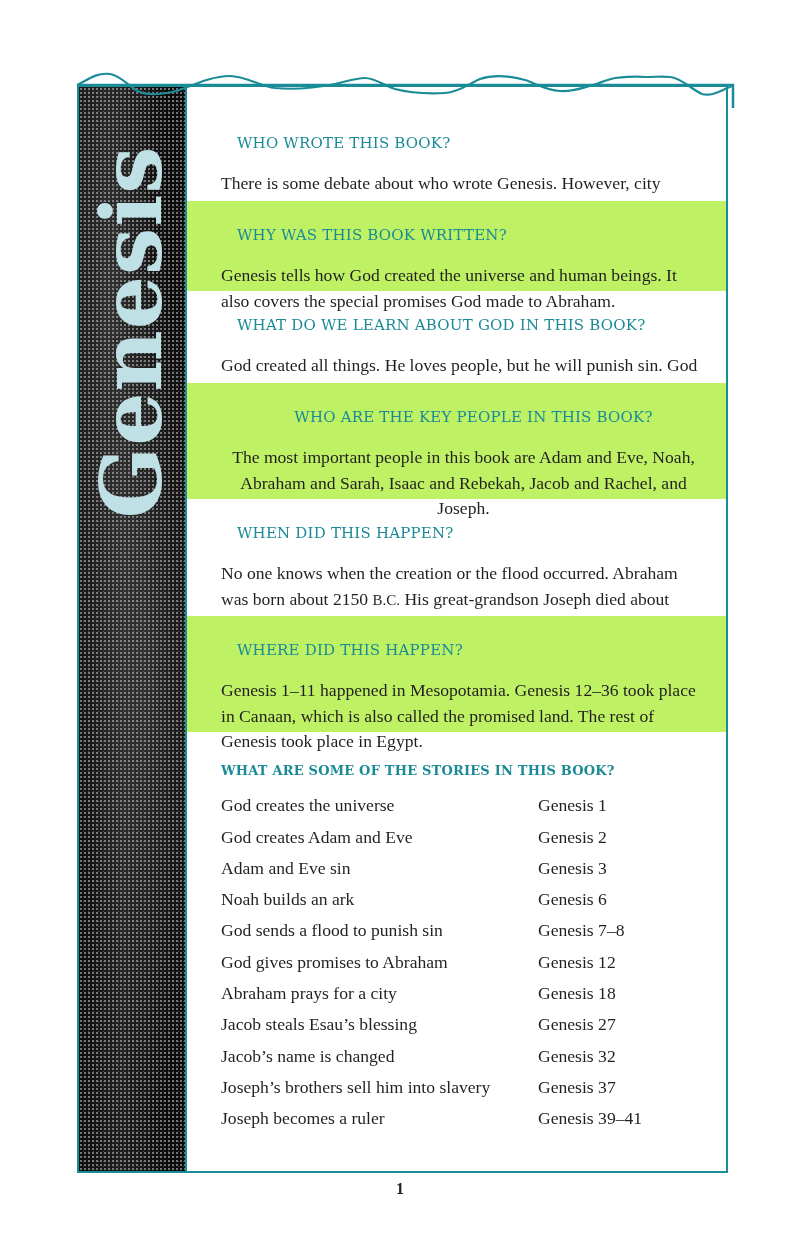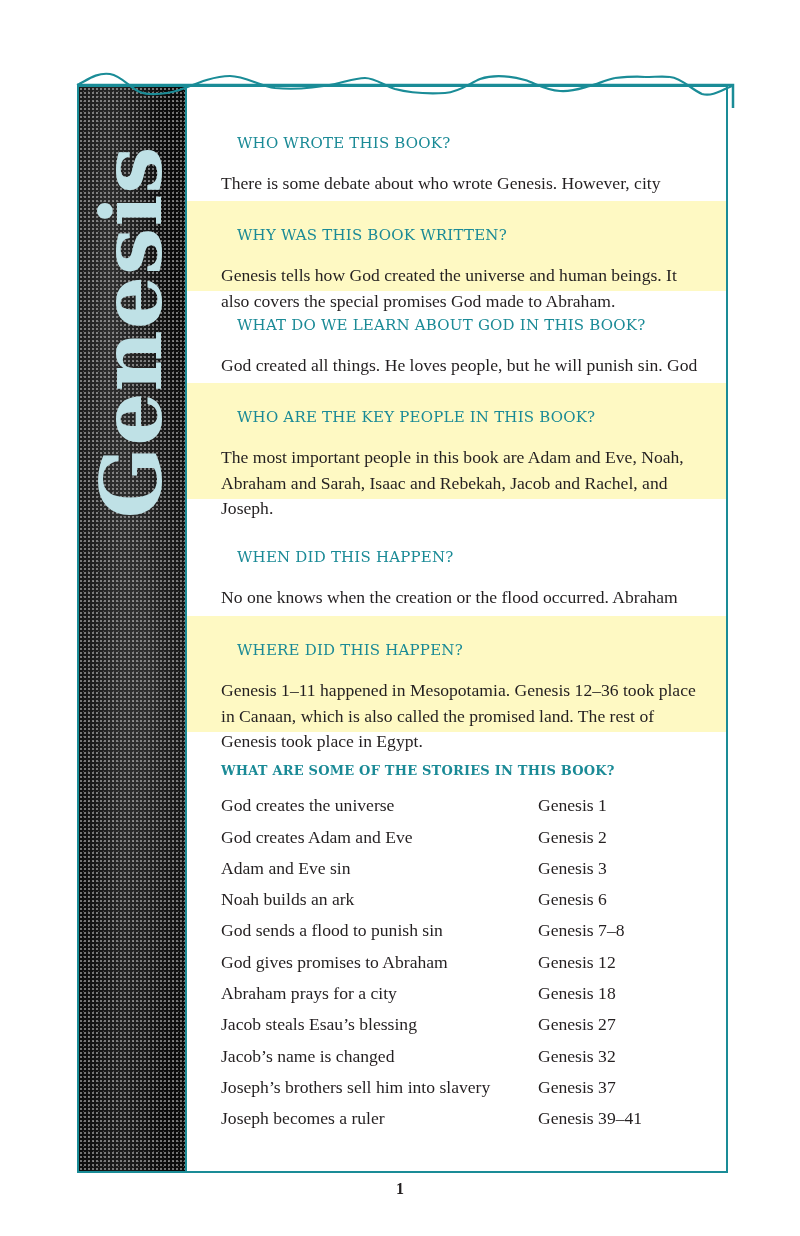--- a/index.html
+++ b/index.html
@@ -81,21 +81,21 @@
       bottom: 0;
     }
     .section {
       position: absolute;
       left: 0;
       right: 0;
       padding: 0 0 0 34px;
       box-sizing: border-box;
     }
     .section.shaded {
-      background: #fef9c3;
+      background: #bef264;
     }
     .section h2 {
       margin: 16px;
       font-family: "DejaVu Serif", "Liberation Serif", serif;
       font-weight: normal;
       font-size: 15px;
       letter-spacing: 0.2px;
       color: #1a8a96;
       line-height: 24px;
     }
@@ -182,26 +182,26 @@
       <div class="section shaded" style="top:114px; height:90px; padding-top:6px;">
         <h2>WHY WAS THIS BOOK WRITTEN?</h2>
         <p>Genesis tells how God created the universe and human beings. It also covers the special promises God made to Abraham.</p>
       </div>
 
       <div class="section" style="top:204px; height:92px; padding-top:6px;">
         <h2>WHAT DO WE LEARN ABOUT GOD IN THIS BOOK?</h2>
         <p>God created all things. He loves people, but he will punish sin. God promises, however, to save people who trust him.</p>
       </div>
 
-      <div class="section shaded" style="top:296px; height:116px; padding-top:6px;">
+      <div class="section shaded" style="top:296px; height:116px; padding-top:6px;text-align:center;">
         <h2>WHO ARE THE KEY PEOPLE IN THIS BOOK?</h2>
         <p>The most important people in this book are Adam and Eve, Noah, Abraham and Sarah, Isaac and Rebekah, Jacob and Rachel, and Joseph.</p>
       </div>
 
-      <div class="section" style="top:436px; height:101px; padding-top:6px;">
+      <div class="section" style="top:412px; height:101px; padding-top:6px;">
         <h2>WHEN DID THIS HAPPEN?</h2>
         <p><span>No one knows when the creation or the flood occurred. Abraham was born about 2150 </span><span class="sc">B.C.</span><span> His great-grandson Joseph died about 1800 </span><span class="sc">B.C.</span></p>
       </div>
 
       <div class="section shaded" style="top:529px; height:116px; padding-top:6px;">
         <h2>WHERE DID THIS HAPPEN?</h2>
         <p>Genesis 1–11 happened in Mesopotamia. Genesis 12–36 took place in Canaan, which is also called the promised land. The rest of Genesis took place in Egypt.</p>
       </div>
 
       <div class="stories">

